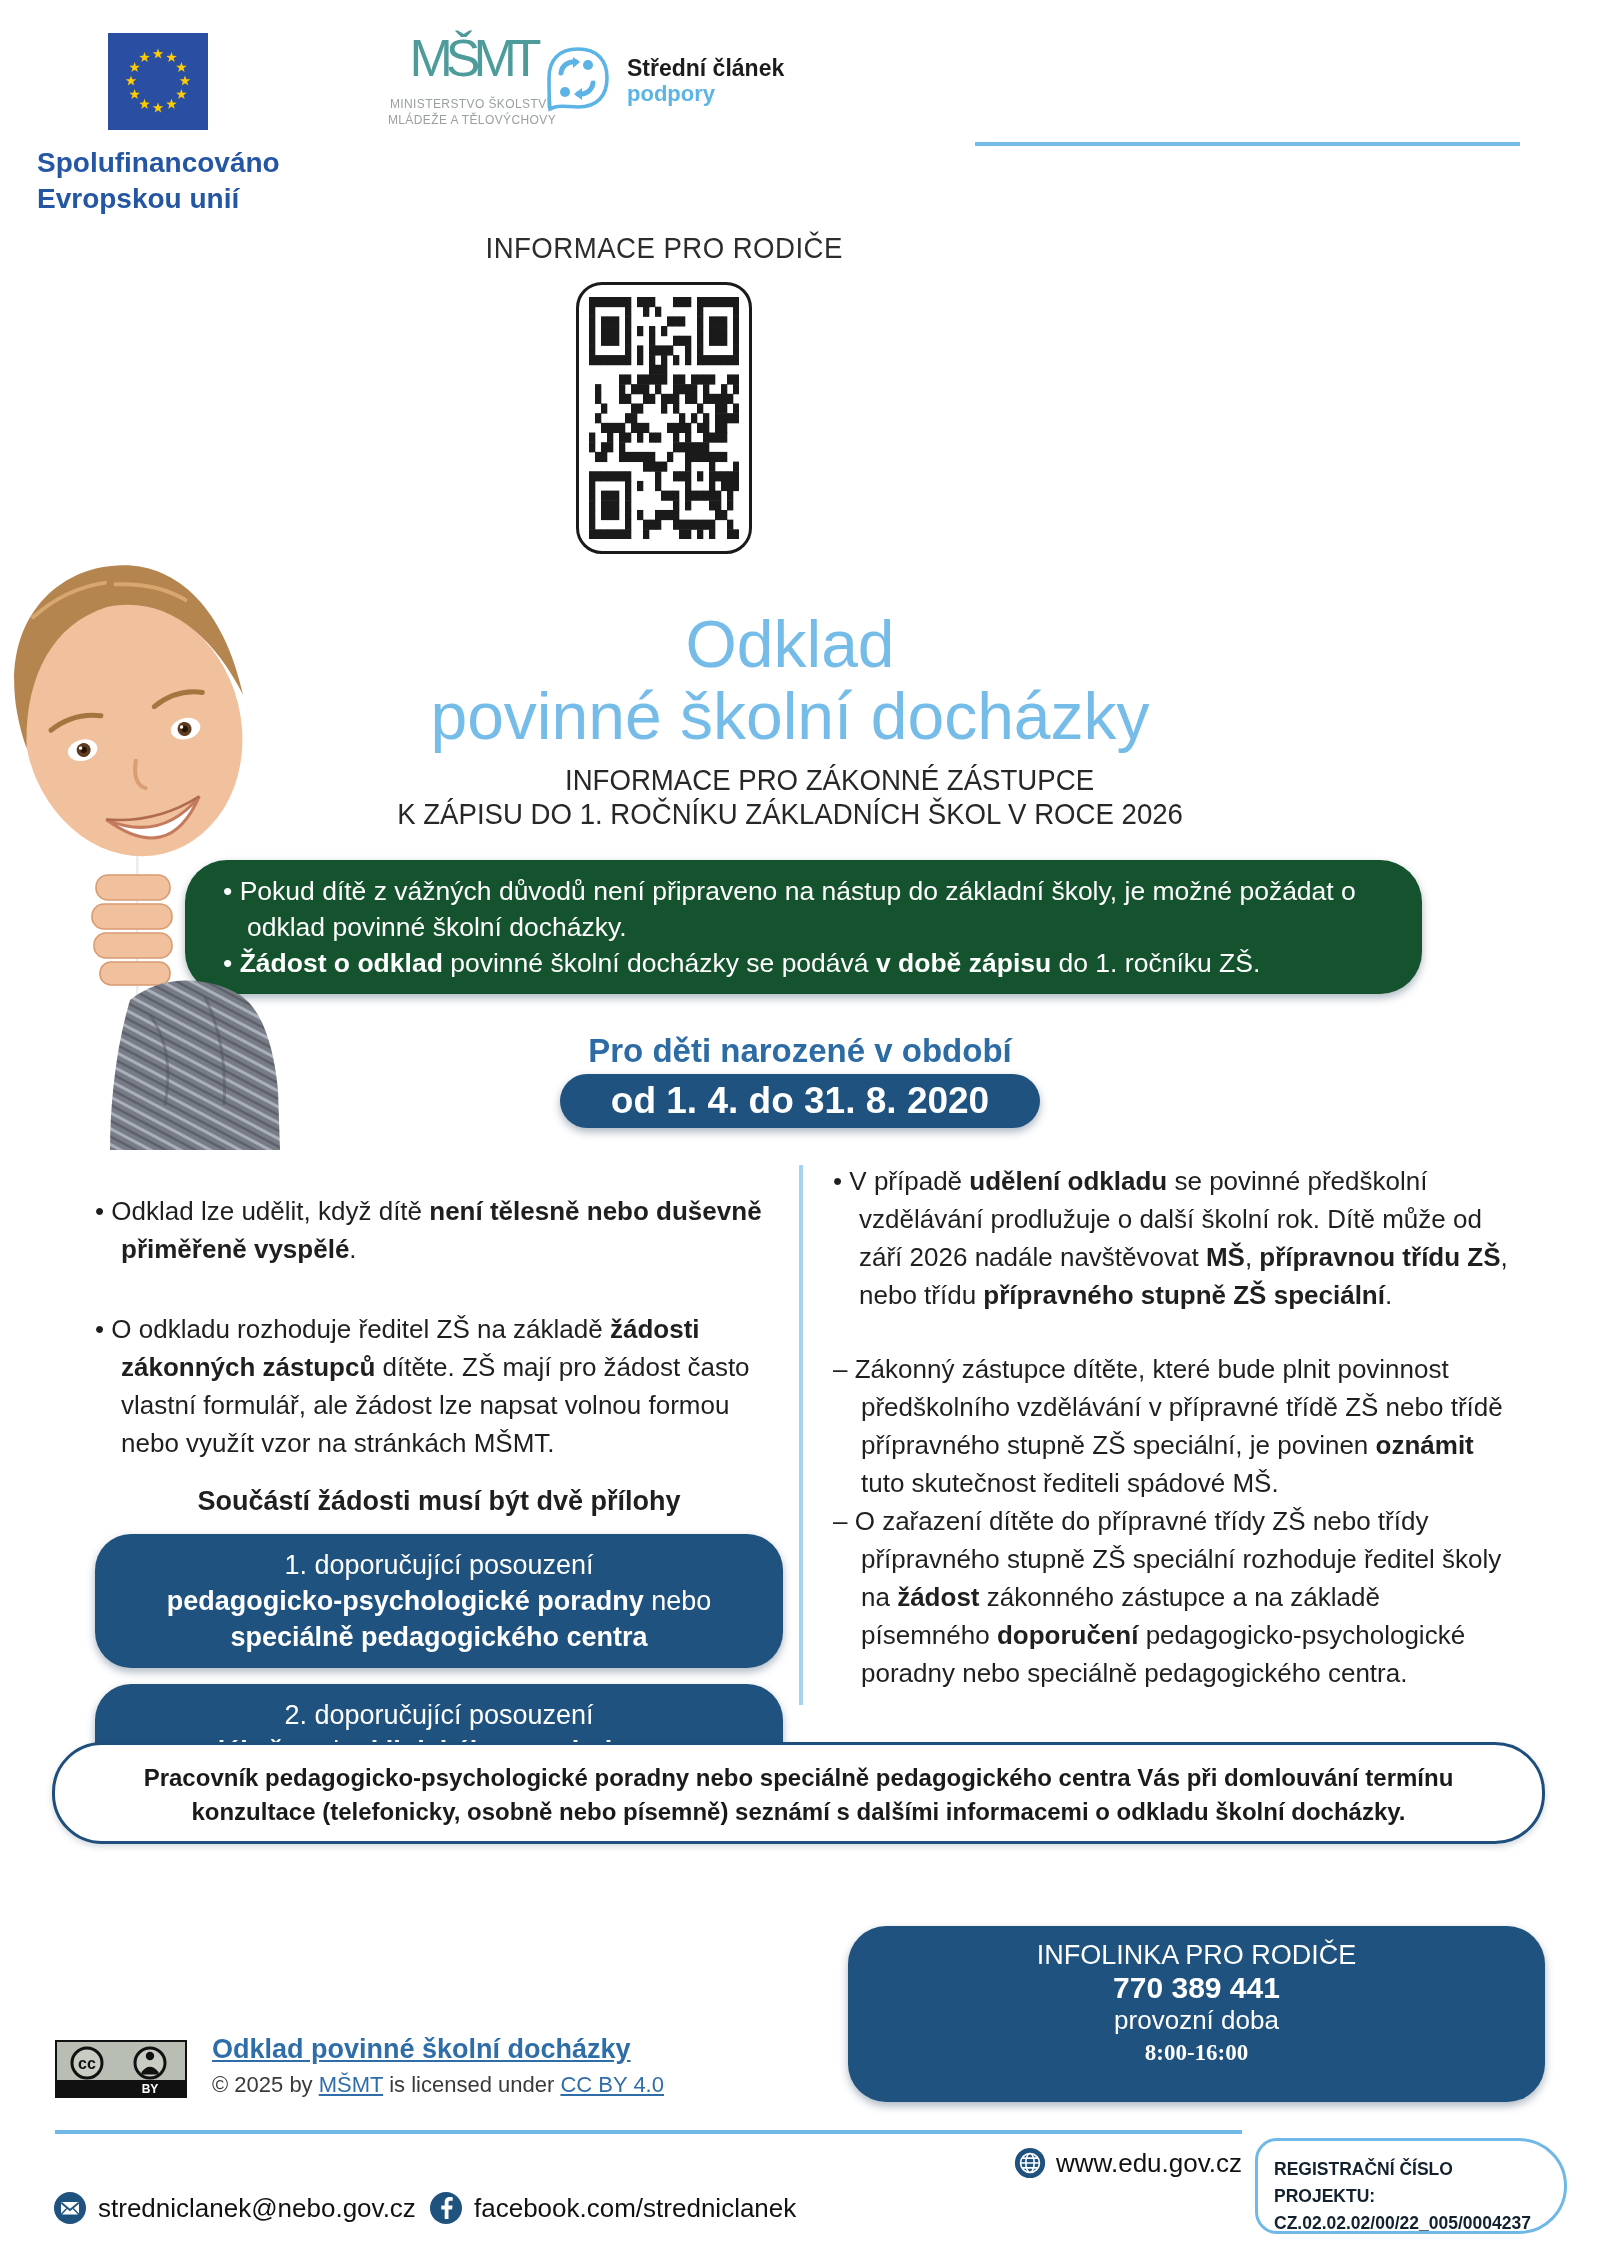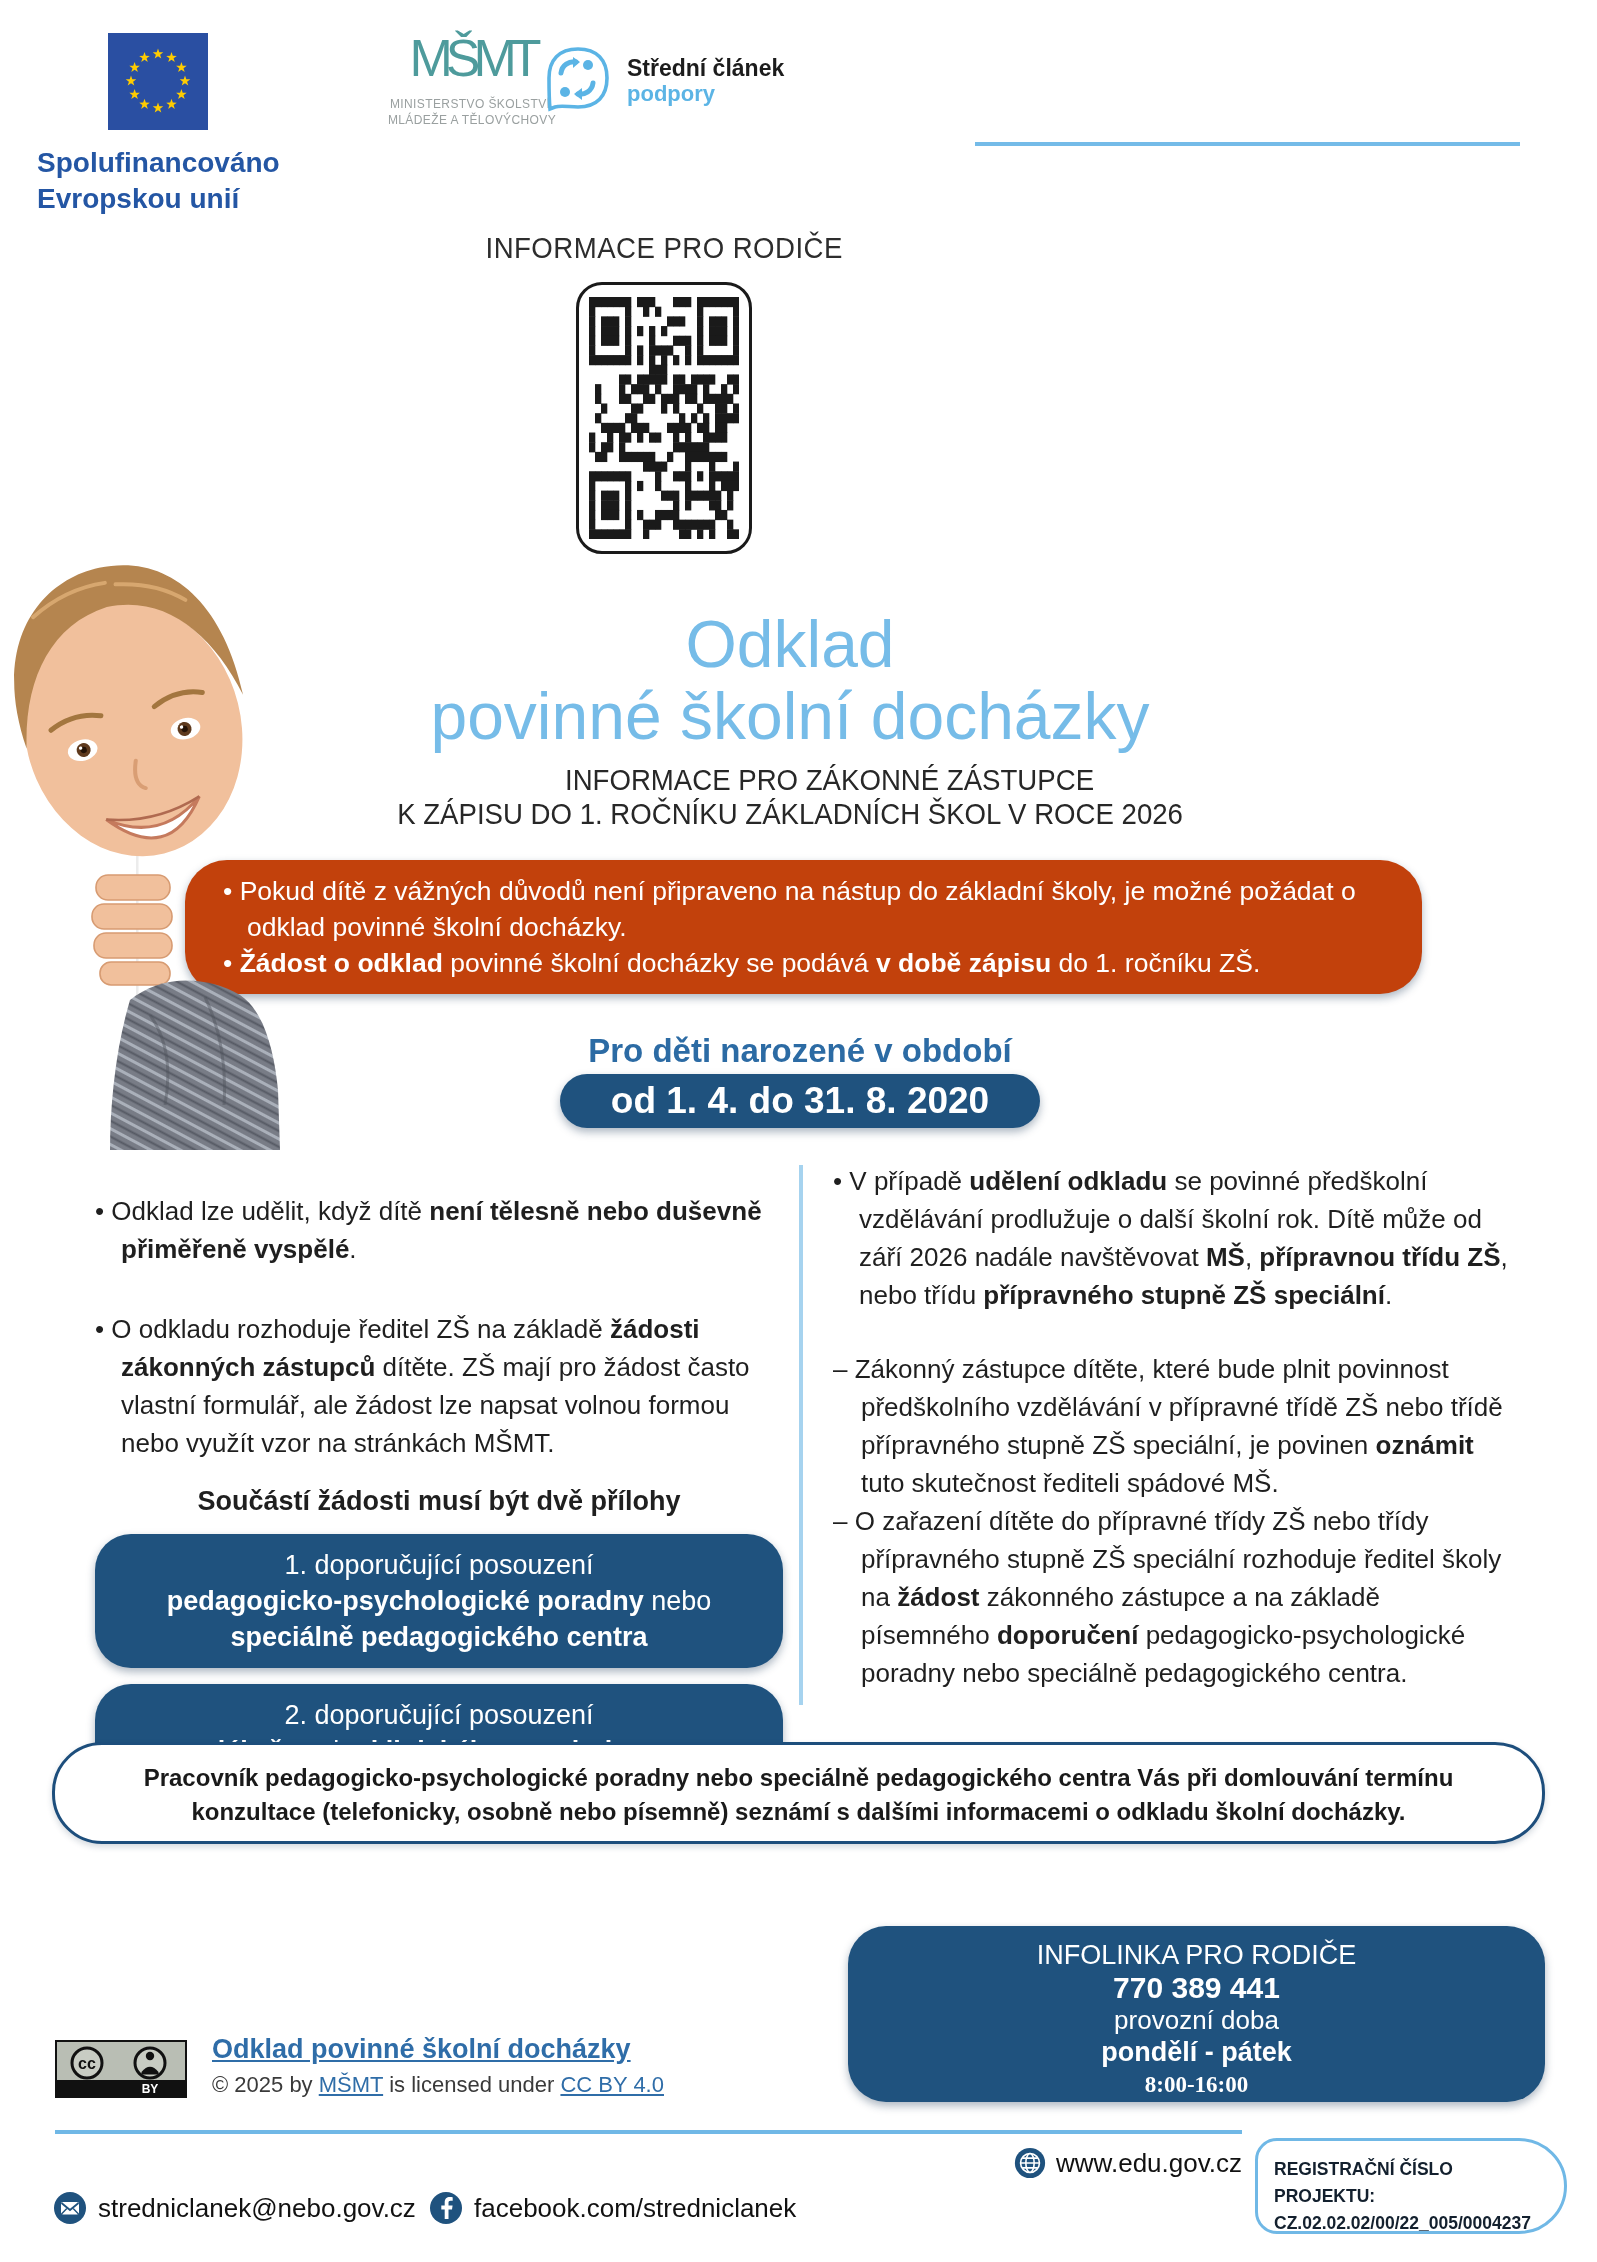--- a/index.html
+++ b/index.html
@@ -22,21 +22,21 @@
   .qr-box{position:absolute;left:576px;top:282px;width:176px;height:272px;border:3px solid #1a1a1a;
           border-radius:26px;background:#fff;box-sizing:border-box;padding:12px 10px;}
   .qr-box svg{width:100%;height:100%;fill:#1a1a1a;}
   
   .hero-t1{position:absolute;left:0;top:606px;width:1580px;text-align:center;font-size:66px;color:#76bce8;}
   .hero-t2{position:absolute;left:0;top:678px;width:1580px;text-align:center;font-size:66px;color:#76bce8;}
   .hero-s1{position:absolute;left:0;top:763px;width:1580px;text-align:center;font-size:30px;color:#272727;margin-left:40px;}
   .hero-s2{position:absolute;left:0;top:797px;width:1580px;text-align:center;font-size:30px;color:#272727;}
   
   .intro-box{position:absolute;left:185px;top:860px;width:1237px;height:134px;box-sizing:border-box;
-             background:#c2410c;border-radius:42px;color:#fff;font-size:26.5px;line-height:36px;
+             background:#14532d;border-radius:42px;color:#fff;font-size:26.5px;line-height:36px;
              padding:13px 38px;box-shadow:0 4px 9px rgba(20,50,80,.35);}
   .intro-box .li{padding-left:24px;text-indent:-24px;}
   .intro-box .li::before{content:"• ";}
   
   .birth-heading{position:absolute;left:0;top:1032px;width:1600px;text-align:center;
                  font-size:33px;font-weight:bold;color:#2c6ba4;}
   .birth-pill{position:absolute;left:560px;top:1074px;width:480px;height:54px;background:#1f527e;
               border-radius:27px;color:#fff;font-weight:bold;font-size:37px;text-align:center;
               line-height:54px;box-shadow:0 4px 8px rgba(20,50,80,.35);}
   
@@ -492,21 +492,20 @@
     <div class="dash">– Zákonný zástupce dítěte, které bude plnit povinnost předškolního vzdělávání v přípravné třídě ZŠ nebo třídě přípravného stupně ZŠ speciální, je povinen <b>oznámit</b> tuto skutečnost řediteli spádové MŠ.</div>
     <div class="dash mb36">– O zařazení dítěte do přípravné třídy ZŠ nebo třídy přípravného stupně ZŠ speciální rozhoduje ředitel školy na <b>žádost</b> zákonného zástupce a na základě písemného <b>doporučení</b> pedagogicko-psychologické poradny nebo speciálně pedagogického centra.</div>
   </div>
 
   <div class="consult-box">Pracovník pedagogicko-psychologické poradny nebo speciálně pedagogického centra Vás při domlouvání termínu konzultace (telefonicky, osobně nebo písemně) seznámí s dalšími informacemi o odkladu školní docházky.</div>
 
   <div class="infoline">
     <div class="l1">INFOLINKA PRO RODIČE</div>
     <div class="l2">770 389 441</div>
     <div class="l3">provozní doba</div>
-    <div class="l4">pondělí - pátek</div>
     <div class="l5">8:00-16:00</div>
   </div>
 
   <svg class="cc-badge" width="132" height="58" viewBox="0 0 132 58">
     <rect x="1" y="1" width="130" height="56" fill="#b9beb4" stroke="#111" stroke-width="2"></rect>
     <rect x="2" y="40" width="128" height="16" fill="#111"></rect>
     <circle cx="32" cy="23" r="15" fill="#c8ccc3" stroke="#111" stroke-width="3"></circle>
     <text x="32" y="29" text-anchor="middle" font-size="16" font-weight="bold" fill="#111" font-family="Liberation Sans, sans-serif">cc</text>
     <g>
       <circle cx="95" cy="23" r="15" fill="#c8ccc3" stroke="#111" stroke-width="3"></circle>

